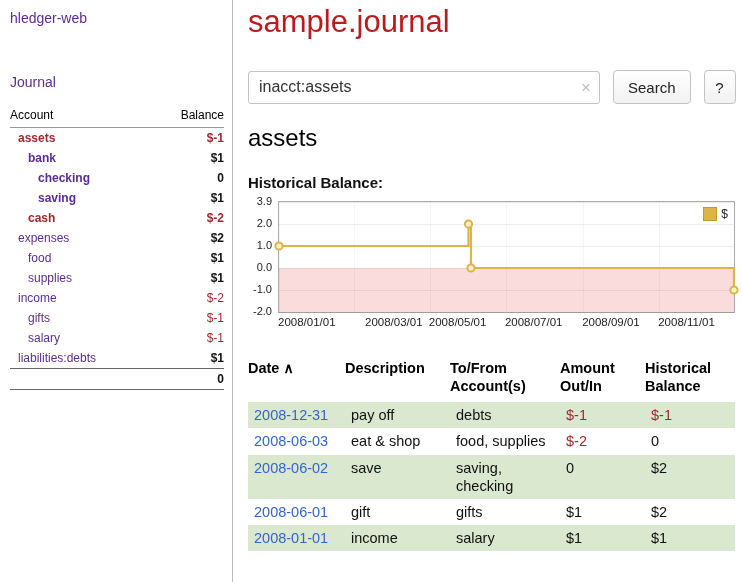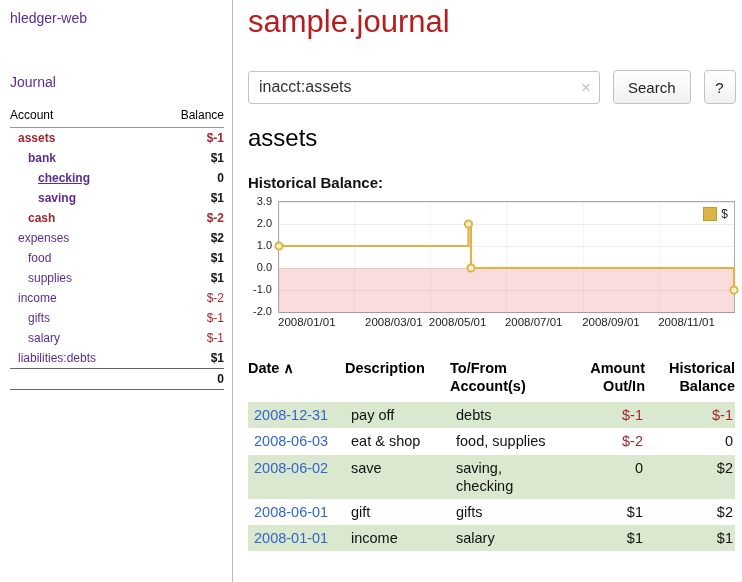--- a/index.html
+++ b/index.html
@@ -44,21 +44,21 @@
   .vgridline{position:absolute;top:0;width:1px;height:100%;background:rgba(0,0,0,0.04);}
   .plot svg{position:absolute;left:0;top:0;width:455px;height:110px;overflow:visible;}
   .legend{position:absolute;top:5px;right:6px;display:flex;align-items:center;gap:4px;font-size:12px;color:#222;}
   .legend-swatch{width:12px;height:12px;background:var(--gold);border:1px solid #c49a27;display:inline-block;}
   .xlabels{position:absolute;left:30px;top:115px;width:457px;height:16px;}
   .xlabel{position:absolute;top:0;font-size:11.5px;color:#222;white-space:nowrap;}
 
   
   .register{border-collapse:collapse;margin-top:26px;font-size:14.5px;width:487px;table-layout:fixed;}
   .register th{font-weight:700;text-align:left;vertical-align:top;padding:0 0 7px;color:#000;line-height:1.25;}
-  .register th.r, .register td.r{text-align:right;}
+  .register th.r, .register td.r{text-align:left;}
   .register td{padding:4px 10px 4px 6px;vertical-align:top;line-height:1.25;}
   .register td.r{padding-right:2px;}
   .register tr.alt{background:var(--green);}
   .date-link{color:var(--blue);cursor:pointer;}
   .amt.neg{color:var(--neg);}
   .sort{font-weight:700;font-size:14px;}
 </style>
 </head>
 <body>
 
@@ -77,21 +77,21 @@
       <tbody>
           <tr>
             <td><span class="acct-link b negname" style="padding-left: 8px;">assets</span></td>
             <td class="bal neg bb">$-1</td>
           </tr>
           <tr>
             <td><span class="acct-link b" style="padding-left: 18px;">bank</span></td>
             <td class="bal bb">$1</td>
           </tr>
           <tr>
-            <td><span class="acct-link b" style="padding-left: 28px; text-decoration: underline;">checking</span></td>
+            <td><span class="acct-link b" style="padding-left: 28px;">checking</span></td>
             <td class="bal bb">0</td>
           </tr>
           <tr>
             <td><span class="acct-link b" style="padding-left: 28px;">saving</span></td>
             <td class="bal bb">$1</td>
           </tr>
           <tr>
             <td><span class="acct-link b negname" style="padding-left: 18px;">cash</span></td>
             <td class="bal neg bb">$-2</td>
           </tr>

